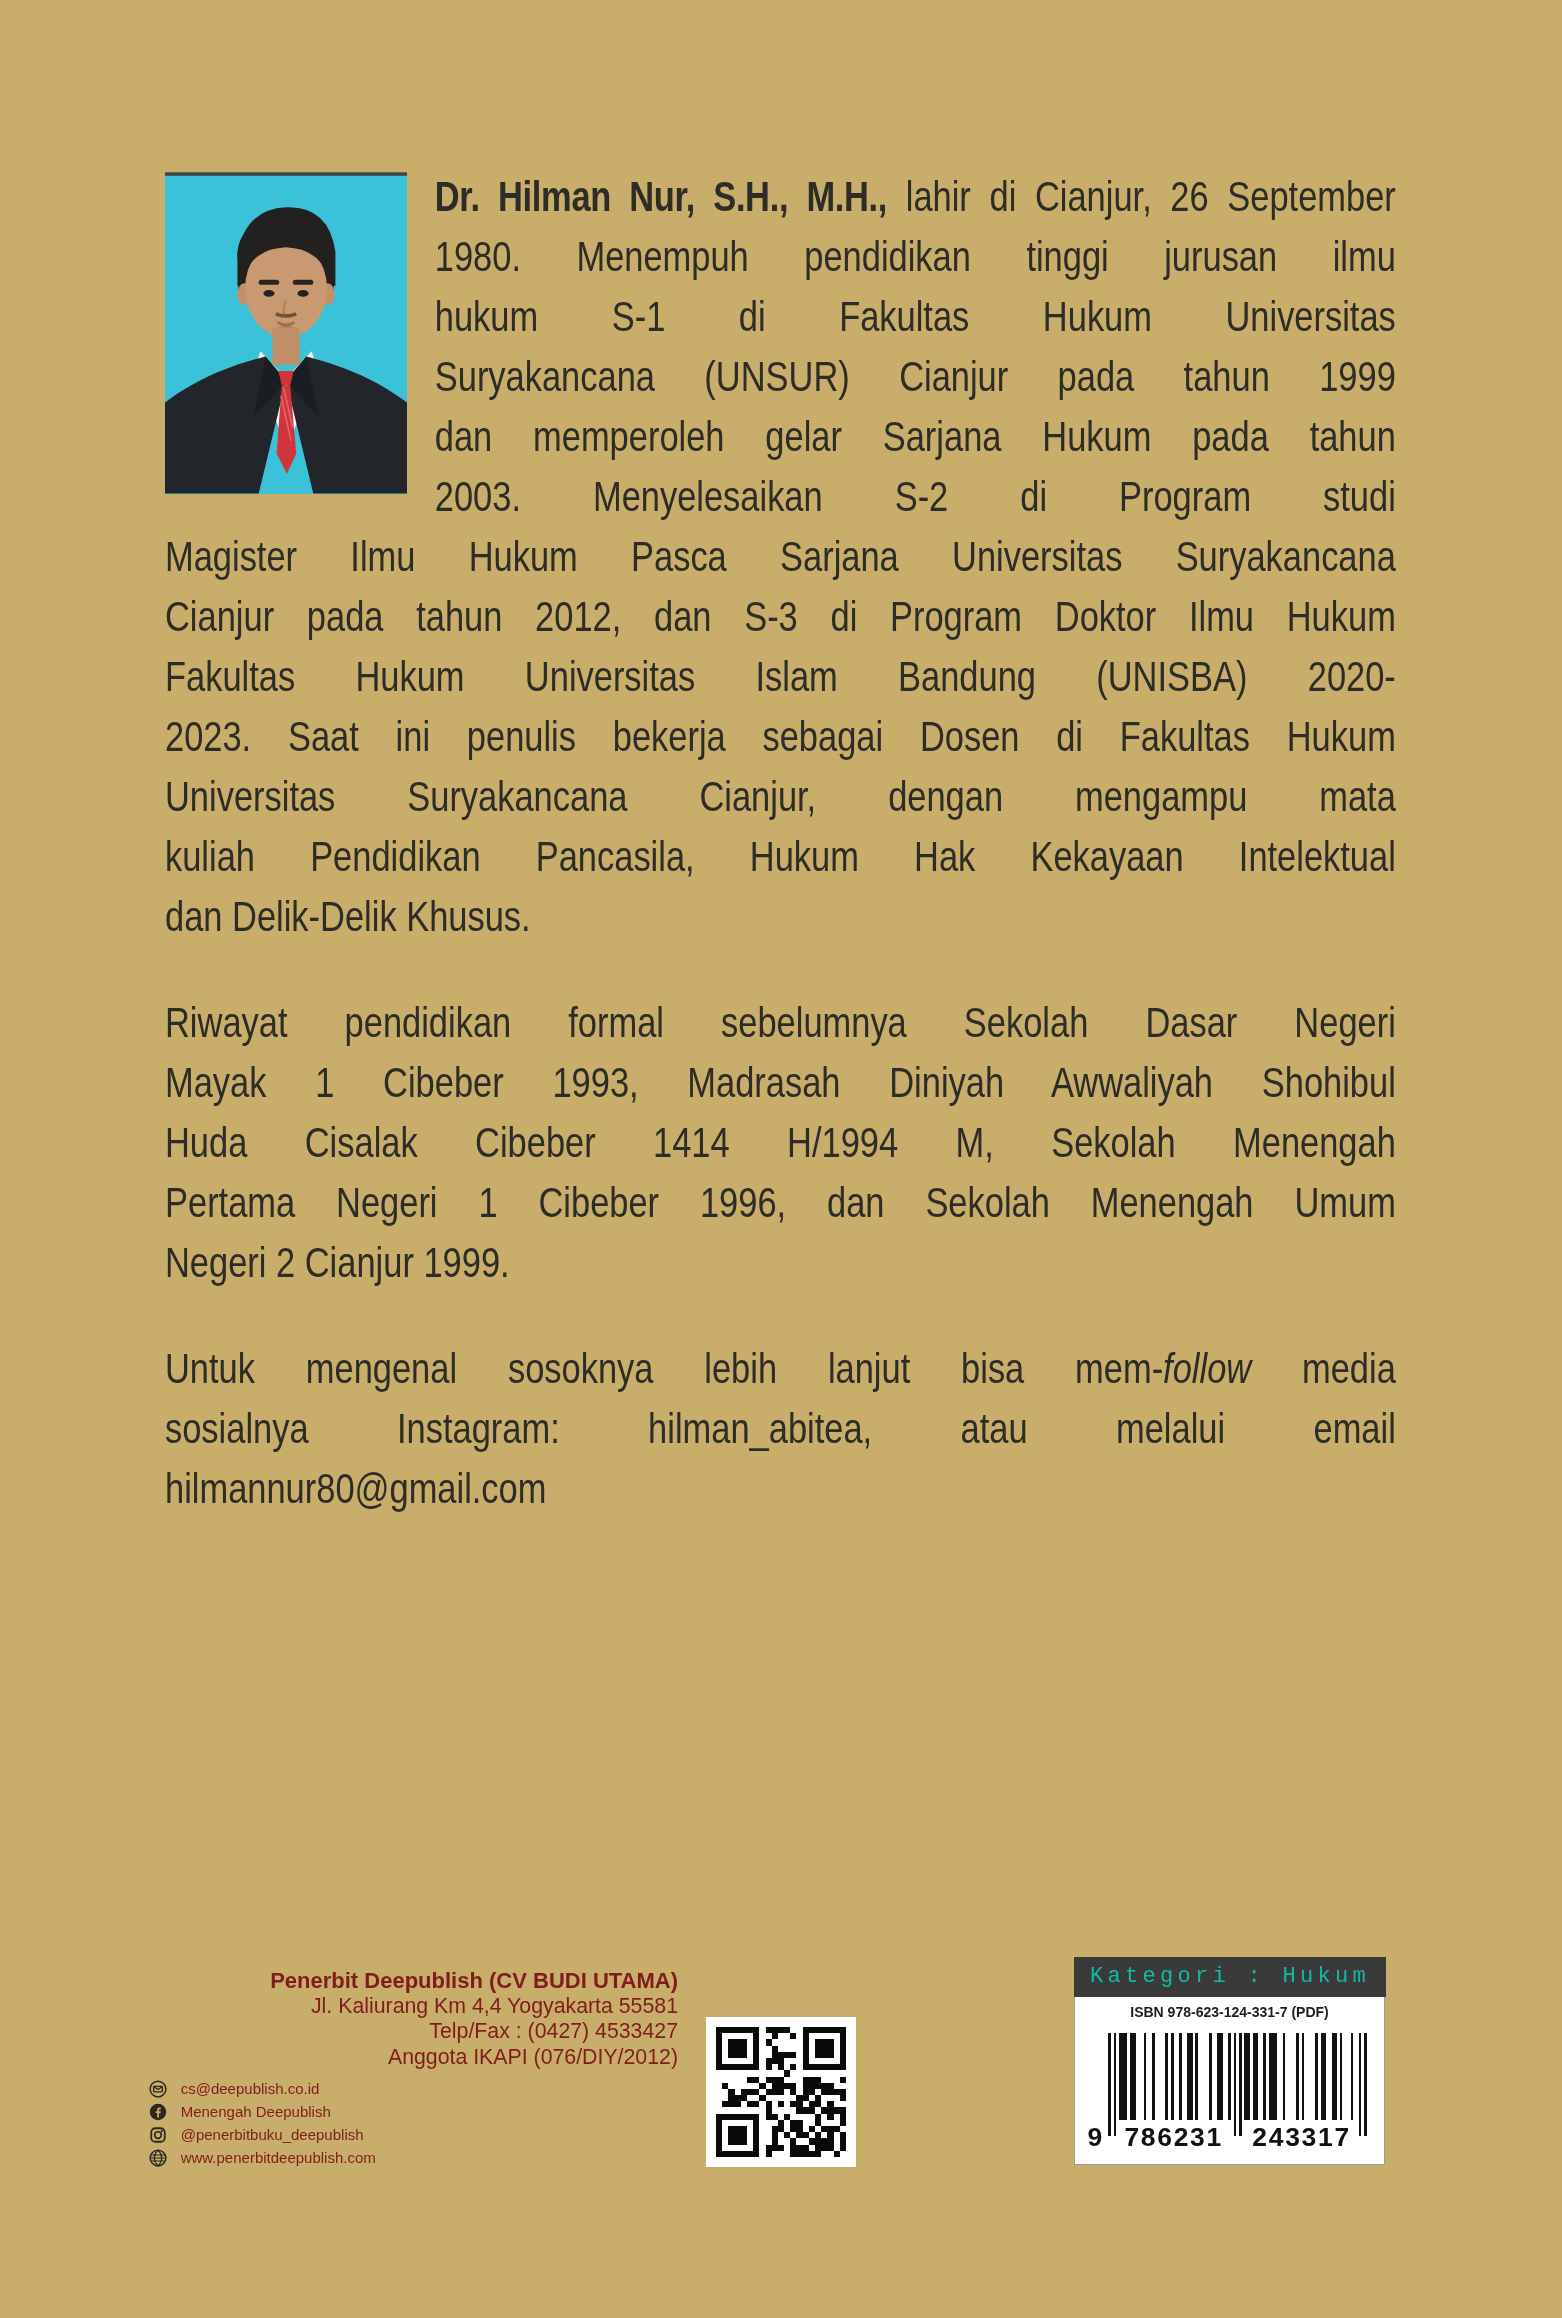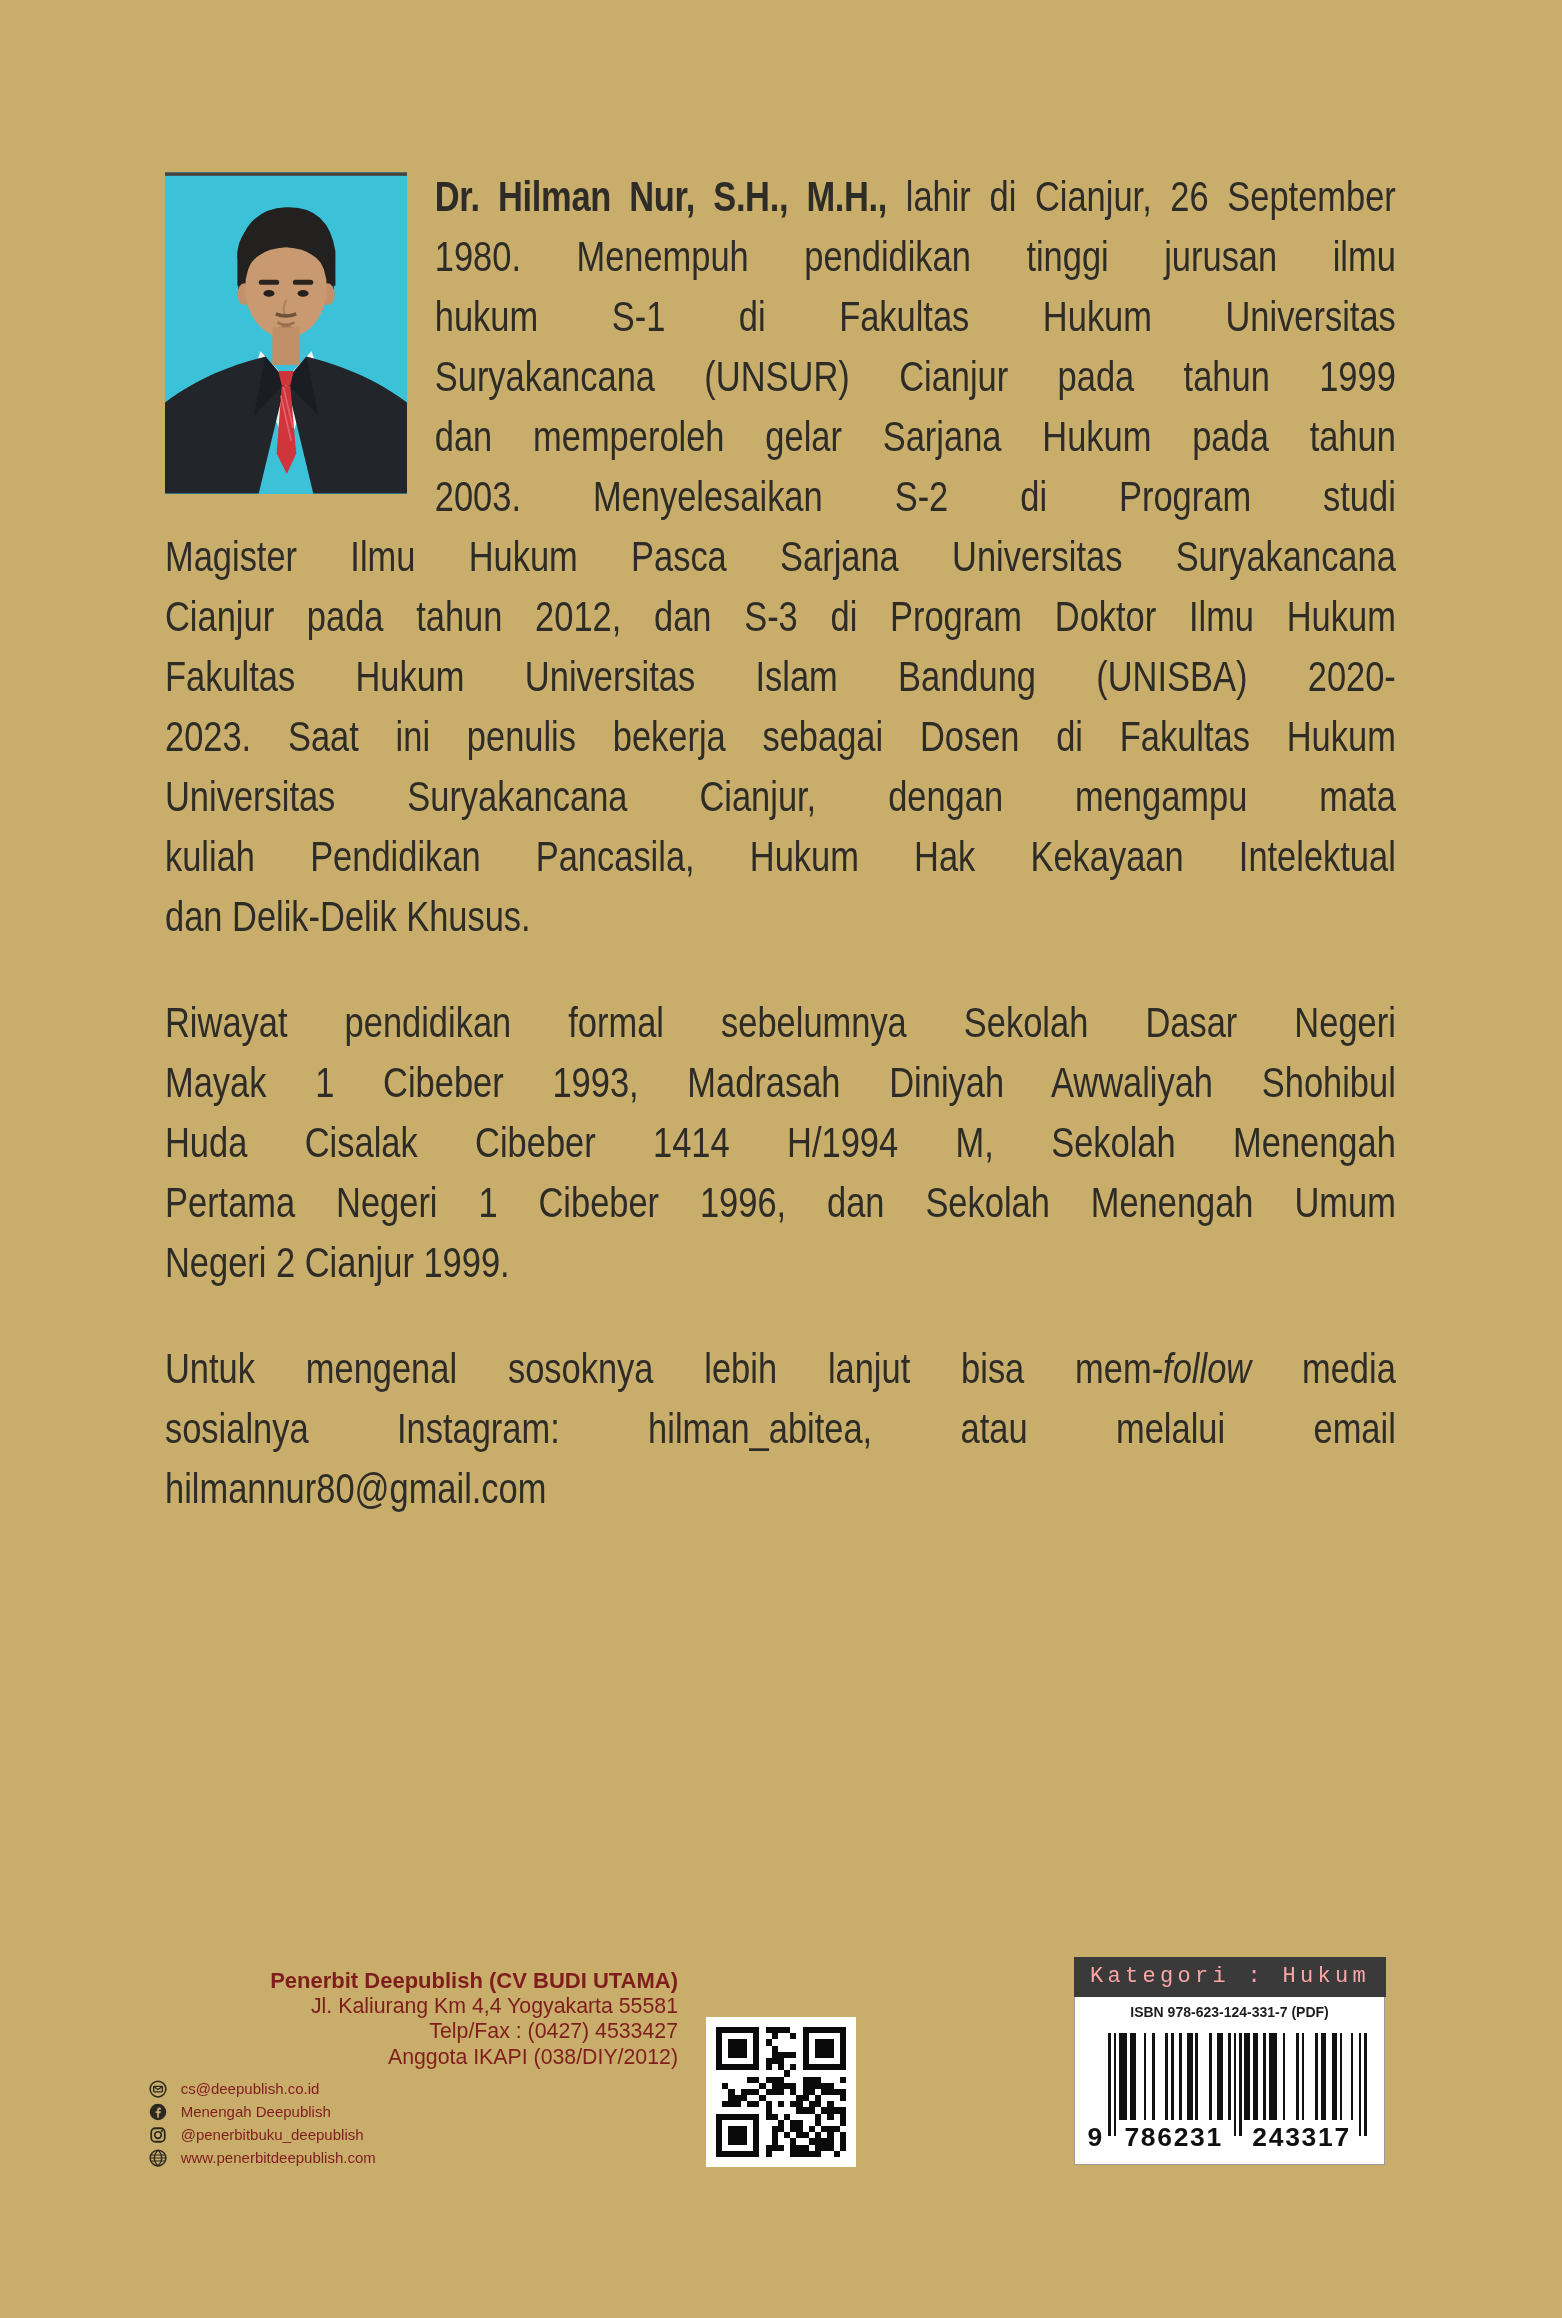--- a/index.html
+++ b/index.html
@@ -46,21 +46,21 @@
     background:#ffffff;
   }
   .qr-box svg{position:absolute;left:10.2px;top:10.2px;width:130px;height:130px;shape-rendering:crispEdges;}
   
   .cat-box{
     position:absolute;left:1074px;top:1957px;width:311px;height:208px;
     background:#ffffff;border:0.9px solid #9b9b9b;box-sizing:border-box;
   }
   .cat-header{
     position:absolute;left:-0.9px;top:-0.9px;width:312px;height:40px;
-    background:#3A3A3A;color:#fca5a5;
+    background:#3A3A3A;color:#14b8a6;
     font-family:"Liberation Mono",monospace;
     font-size:22px;line-height:40px;letter-spacing:4.3px;text-align:center;
   }
   .isbn-label{
     position:absolute;left:0;top:46px;width:100%;
     font-size:14px;font-weight:bold;text-align:center;color:#1d1d1d;
     letter-spacing:0px;
   }
   .barcode-svg{position:absolute;left:0;top:75px;width:309px;height:128px;shape-rendering:crispEdges;}
   .barcode-svg text{font-family:"Liberation Sans",sans-serif;font-weight:bold;font-size:31px;fill:#111;}
@@ -139,21 +139,21 @@
       <div class="line"><span class="">Untuk mengenal sosoknya lebih lanjut bisa mem-</span><span class="seg-i">follow</span><span class=""> media</span></div>
       <div class="line">sosialnya Instagram: hilman_abitea, atau melalui email</div>
       <div class="line last">hilmannur80@gmail.com</div>
     </div>
   </div>
 
 <div class="publisher">
   <div class="pub-name">Penerbit Deepublish (CV BUDI UTAMA)</div>
   <div>Jl. Kaliurang Km 4,4 Yogyakarta 55581</div>
   <div>Telp/Fax : (0427) 4533427</div>
-  <div>Anggota IKAPI (038/DIY/2012)</div>
+  <div>Anggota IKAPI (076/DIY/2012)</div>
   <div class="contacts">
     <div class="contact-row">
       <span class="cicon">
         <svg viewBox="0 0 24 24">
             <circle cx="12" cy="12" r="10.5" fill="none" stroke="#2B2820" stroke-width="2"></circle>
             <rect x="6.2" y="8.4" width="11.6" height="7.4" rx="1" fill="none" stroke="#2B2820" stroke-width="1.8"></rect>
             <path d="M6.5,9 L12,12.6 L17.5,9" fill="none" stroke="#2B2820" stroke-width="1.8"></path>
           </svg>
       </span>
       <span>cs@deepublish.co.id</span>

